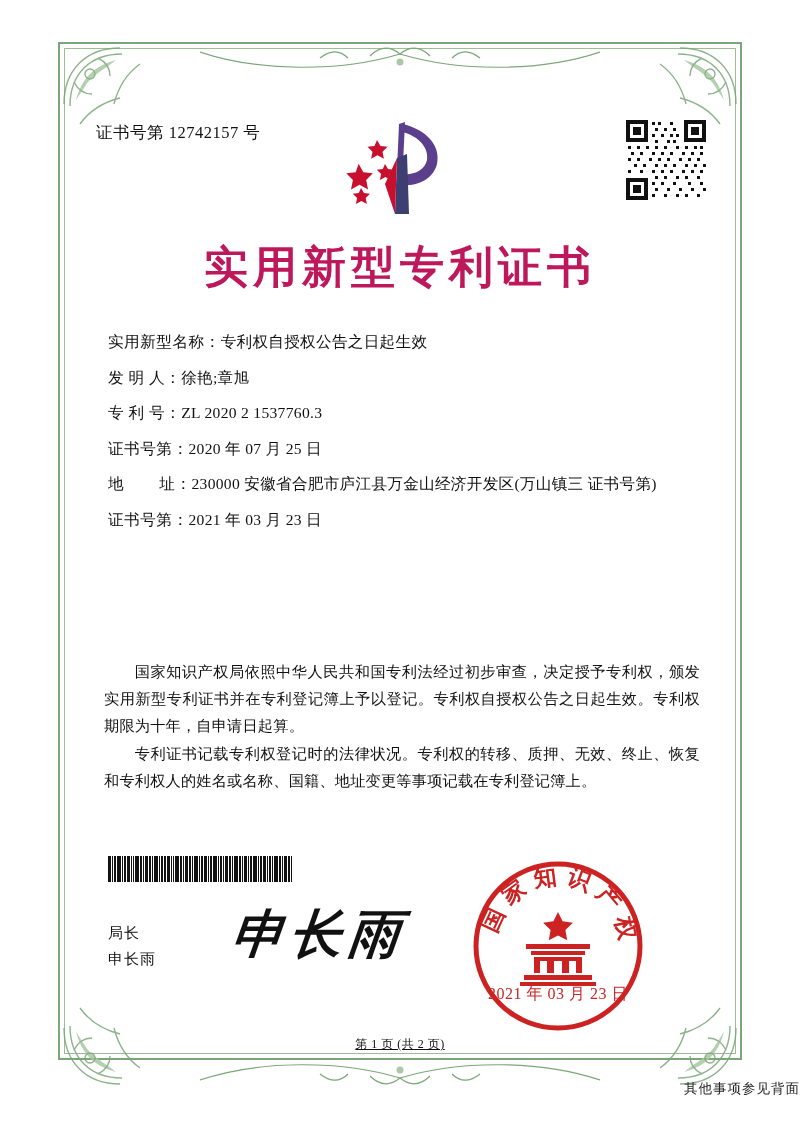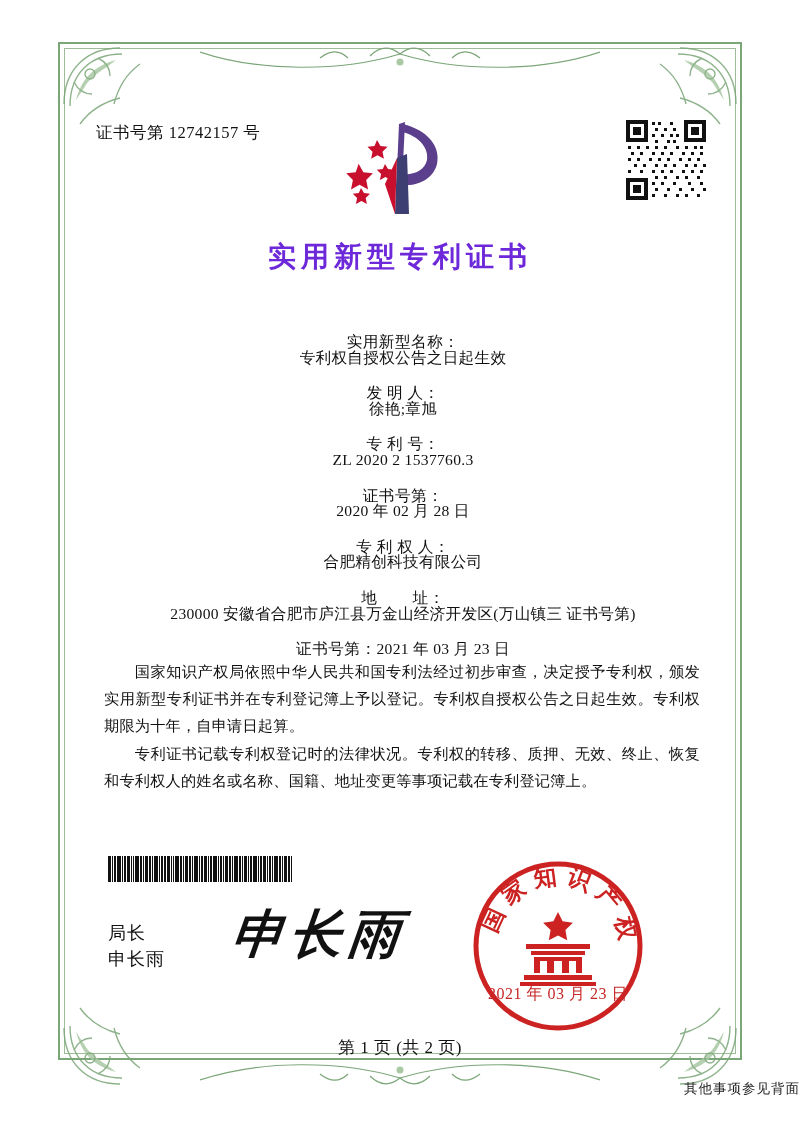--- a/index.html
+++ b/index.html
@@ -80,41 +80,40 @@
     right: 92px; top: 118px;
     width: 84px; height: 84px;
   }
   .qr svg { display:block; }
 
   
   .doc-title {
     position: absolute;
     left: 0; right: 0; top: 238px;
     text-align: center;
-    font-size: 28px;
+    font-size: 44px;
     font-weight: bold;
     letter-spacing: 5px;
-    color: #6d28d9;
+    color: #be185d;
     font-family: "DejaVu Sans", sans-serif;
   }
 
   
   .fields {
     position: absolute;
     left: 108px; top: 334px;
     width: 590px;
     font-size: 15.6px;
     line-height: 1.0;
     color: #111;
   }
   .frow {
     display: flex;
     align-items: center;
     margin-bottom: 20px;
-    flex-direction: column;
   }
   .flabel {
     flex: 0 0 auto;
     white-space: pre;
     letter-spacing: .5px;
   }
   .fvalue {
     flex: 1 1 auto;
     letter-spacing: .3px;
   }
@@ -151,21 +150,21 @@
     display: block;
     background: #111;
     height: 100%;
     margin-right: 1px;
   }
 
   
   .sign-label {
     position: absolute;
     left: 108px; top: 920px;
-    font-size: 18px;
+    font-size: 15px;
     line-height: 26px;
     color: #111;
     letter-spacing: 1px;
   }
   .signature {
     position: absolute;
     left: 232px; top: 900px;
     font-size: 52px;
     font-family: "Liberation Serif", serif;
     font-style: italic;
@@ -189,23 +188,24 @@
     color: #c62828;
     letter-spacing: .5px;
     font-family: "Liberation Serif", serif;
   }
 
   
   .page-no {
     position: absolute;
     left: 0; right: 0; top: 1036px;
     text-align: center;
-    font-size: 17px;
+    font-size: 12px;
     color: #111;
     letter-spacing: .5px;
+    text-decoration: underline;
   }
   .footnote {
     position: absolute;
     left: 0; right: 0; top: 1080px;
     text-align: right;
     font-size: 13.5px;
     color: #222;
     letter-spacing: 1px;
   }
 </style>
@@ -417,27 +417,23 @@
       <span class="fvalue">徐艳;章旭</span>
     </div>
 
     <div class="frow">
       <span class="flabel">专 利 号：</span>
       <span class="fvalue">ZL 2020 2 1537760.3</span>
     </div>
 
     <div class="frow">
       <span class="flabel">证书号第：</span>
-      <span class="fvalue">2020 年 02 月 28 日</span>
+      <span class="fvalue">2020 年 07 月 25 日</span>
     </div>
 
-    <div class="frow">
-      <span class="flabel">专 利 权 人：</span>
-      <span class="fvalue">合肥精创科技有限公司</span>
-    </div>
 
     <div class="frow">
       <span class="flabel">地        址：</span>
       <span class="fvalue">
         <span>230000 安徽省合肥市庐江县万金山经济开发区(万山镇三</span>
         <span class="second-line">证书号第)</span>
       </span>
     </div>
 
     <div class="frow announce">

